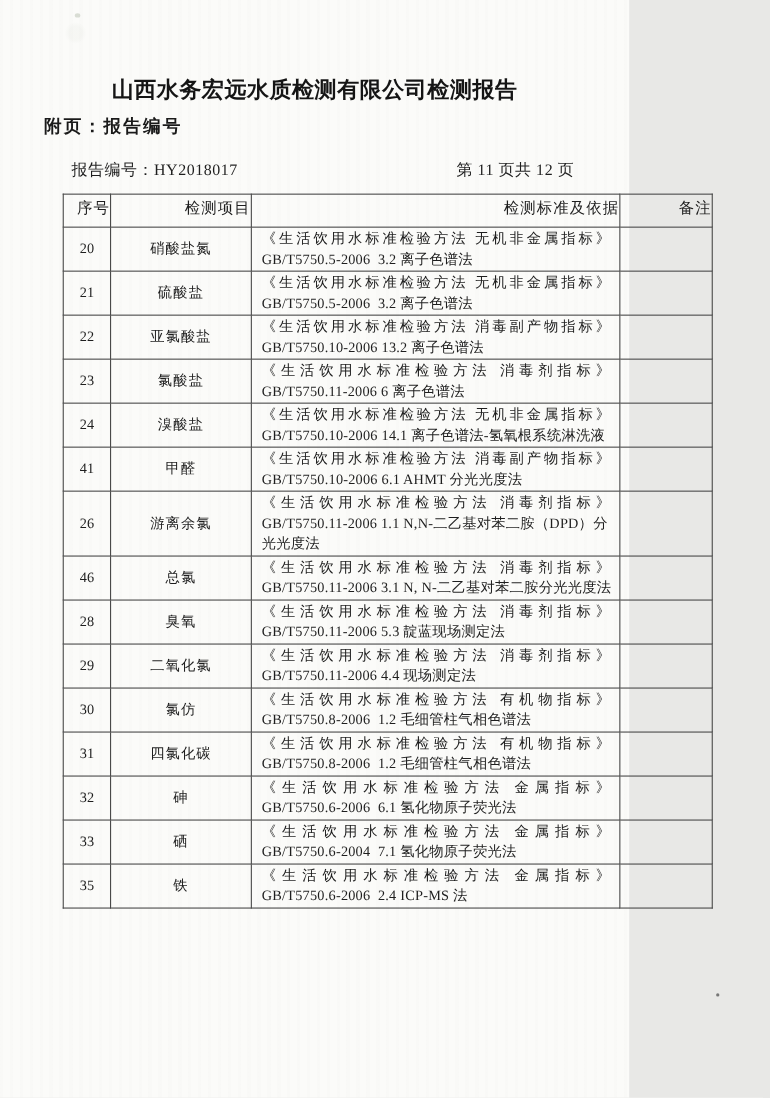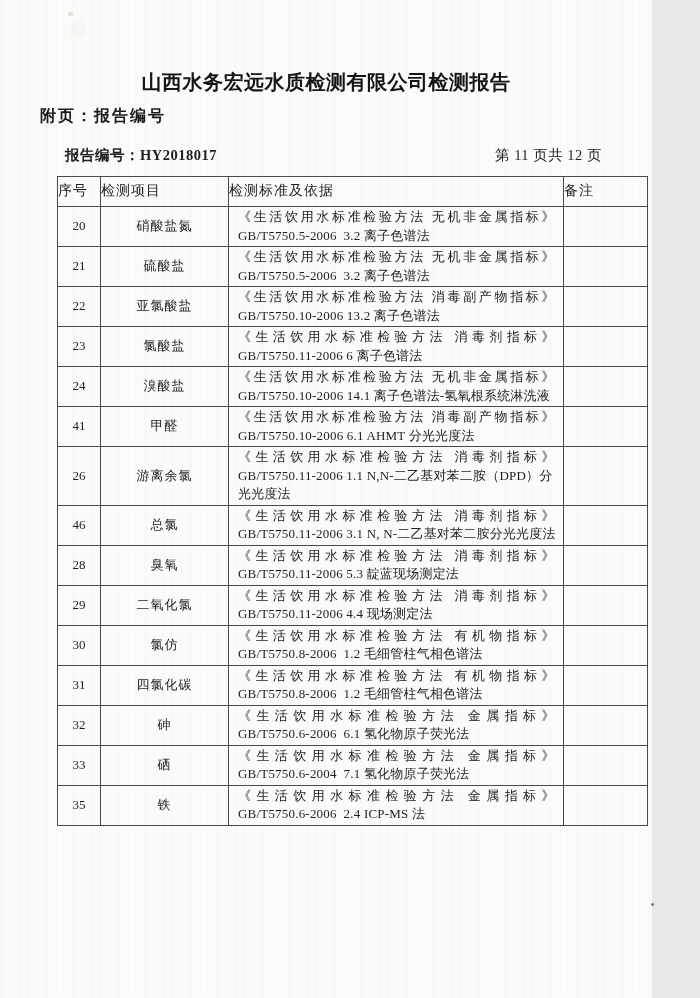--- a/index.html
+++ b/index.html
@@ -13,21 +13,21 @@
   body {
     width: 700px;
     height: 998px;
     overflow: hidden;
     background: #e8e8e6;
     font-family: "Liberation Serif", "DejaVu Serif", serif;
     color: var(--ink);
   }
   .page {
     position: relative;
-    width: 652px;
+    width: 572px;
     height: 998px;
     background:
       repeating-linear-gradient(90deg,
         rgba(120,120,115,0.015) 0px, rgba(120,120,115,0.015) 3px,
         rgba(255,255,255,0) 3px, rgba(255,255,255,0) 9px),
       radial-gradient(circle at 12% 3%, rgba(150,160,140,0.05) 0 6px, rgba(0,0,0,0) 10px),
       var(--paper);
   }
   .doc-title {
     margin: 0 auto;
@@ -49,21 +49,21 @@
     color: #1a1a1a;
   }
   .meta-row {
     display: flex;
     justify-content: space-between;
     align-items: baseline;
     margin: 20px 50px 0 65px;
     font-size: 14.5px;
     line-height: 19px;
   }
-  .meta-row .report-no { letter-spacing: 0.5px; font-weight: 700; }
+  .meta-row .report-no { letter-spacing: 0.5px; font-weight: 400; }
   .meta-row .page-ind { letter-spacing: 0.5px; }
   table.method-table {
     margin: 11px 0 0 57px;
     border-collapse: collapse;
     table-layout: fixed;
     width: 590px;
     background: transparent;
   }
   table.method-table col.c1 { width: 43px; }
   table.method-table col.c2 { width: 128px; }
@@ -74,21 +74,21 @@
     font-size: 13px;
     line-height: 18.5px;
     vertical-align: middle;
     padding: 1px 0;
   }
   table.method-table th {
     font-weight: 400;
     font-size: 14px;
     letter-spacing: 1px;
     height: 30px;
-    text-align: left;
+    text-align: right;
     margin-top: 44px;
   }
   td.c-no { text-align: center; font-size: 13.5px; }
   td.c-item { text-align: center; letter-spacing: 1px; }
   td.c-std { padding: 1.5px 0; }
   td.c-remark { text-align: center; }
   .std-title {
     text-align: justify;
     text-align-last: justify;
     padding: 0 8px 0 9px;

